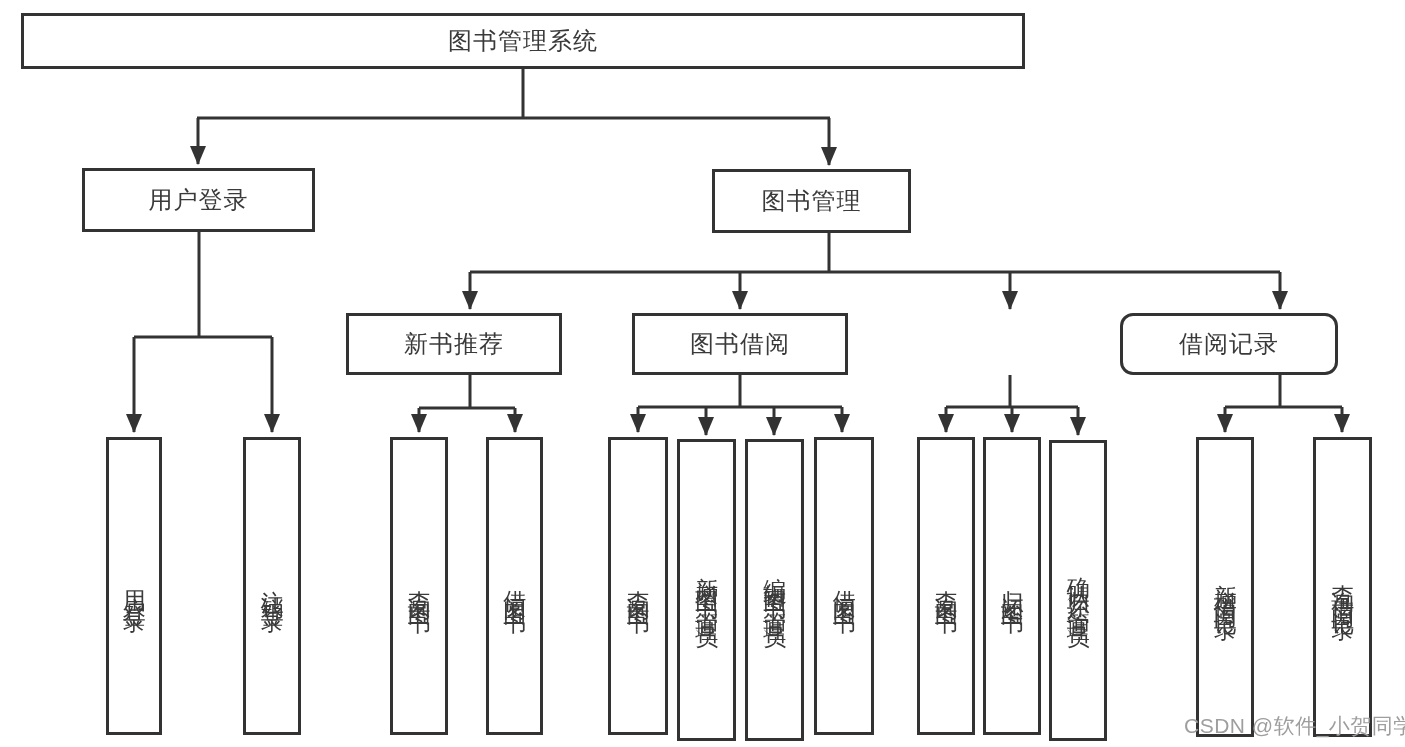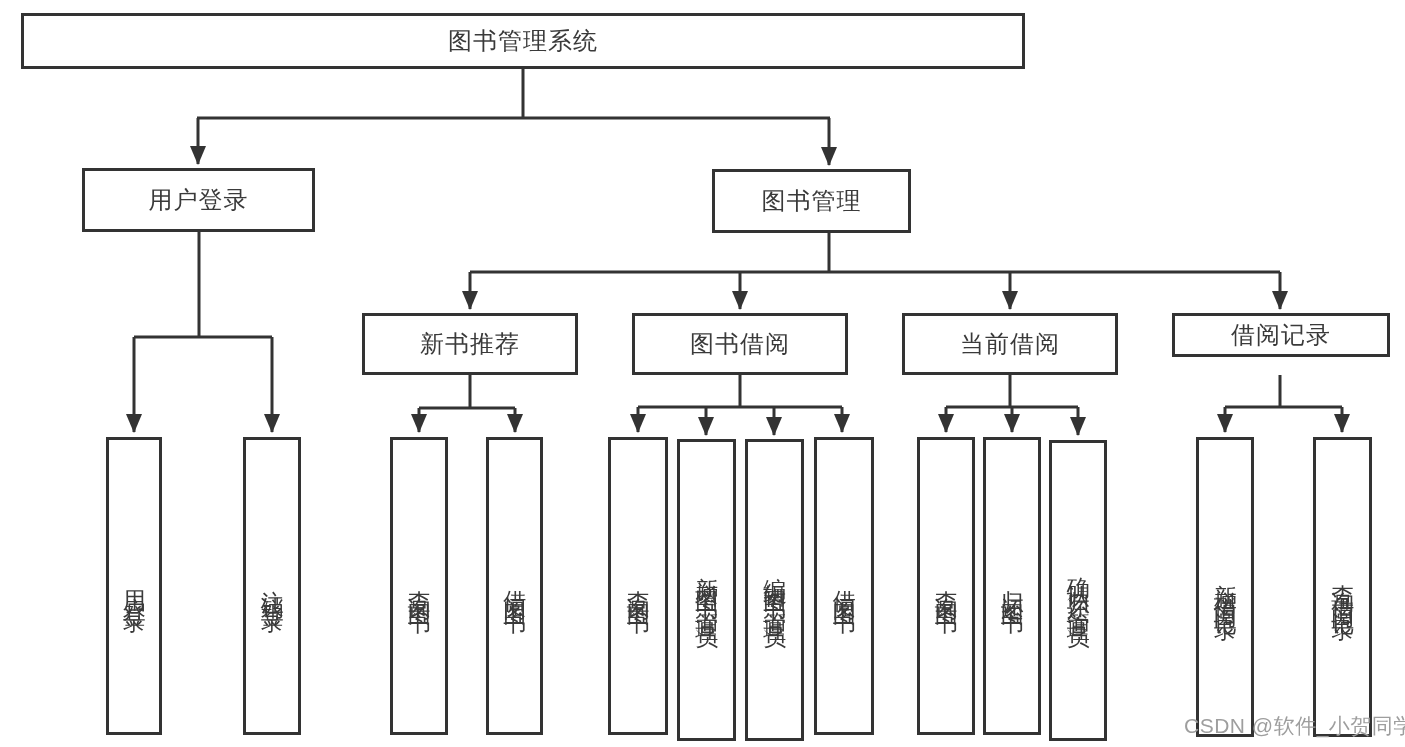--- a/index.html
+++ b/index.html
@@ -69,30 +69,27 @@
     <span class="h-label">图书管理系统</span>
   </div>
 
   <div class="nb" style="left:82px;top:168px;width:233px;height:64px;">
     <span class="h-label">用户登录</span>
   </div>
   <div class="nb" style="left:712px;top:169px;width:199px;height:64px;">
     <span class="h-label">图书管理</span>
   </div>
 
-  <div class="nb" style="left:362px;top:313px;width:216px;height:62px;">
+  <div class="nb" style="left:346px;top:313px;width:216px;height:62px;">
     <span class="h-label">新书推荐</span>
   </div>
   <div class="nb" style="left:632px;top:313px;width:216px;height:62px;">
     <span class="h-label">图书借阅</span>
   </div>
-  <div class="nb" style="left:902px;top:313px;width:216px;height:62px;">
-    <span class="h-label">当前借阅</span>
-  </div>
-  <div class="nb" style="left:1172px;top:313px;width:218px;height:44px;">
+  <div class="nb" style="left:1120px;top:313px;width:218px;height:62px;border-radius:13px;">
     <span class="h-label">借阅记录</span>
   </div>
 
   <div class="nb" style="left:106px;top:437px;width:56px;height:298px;">
     <span class="v-label">用户登录</span>
   </div>
   <div class="nb" style="left:243px;top:437px;width:58px;height:298px;">
     <span class="v-label">注销登录</span>
   </div>
 

